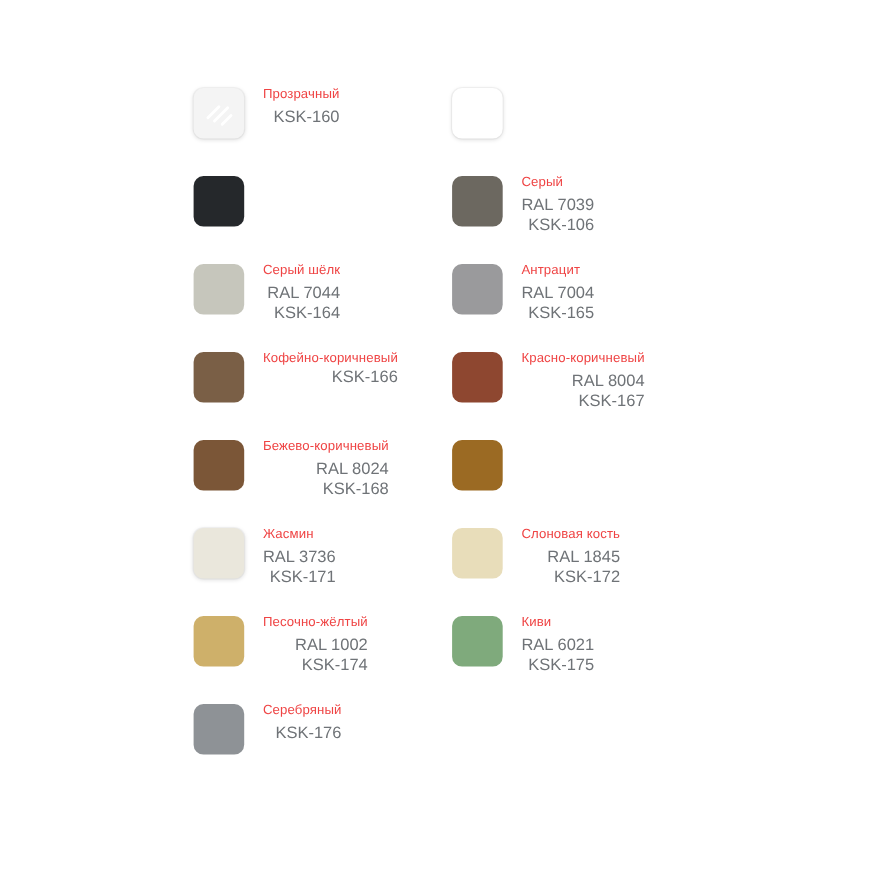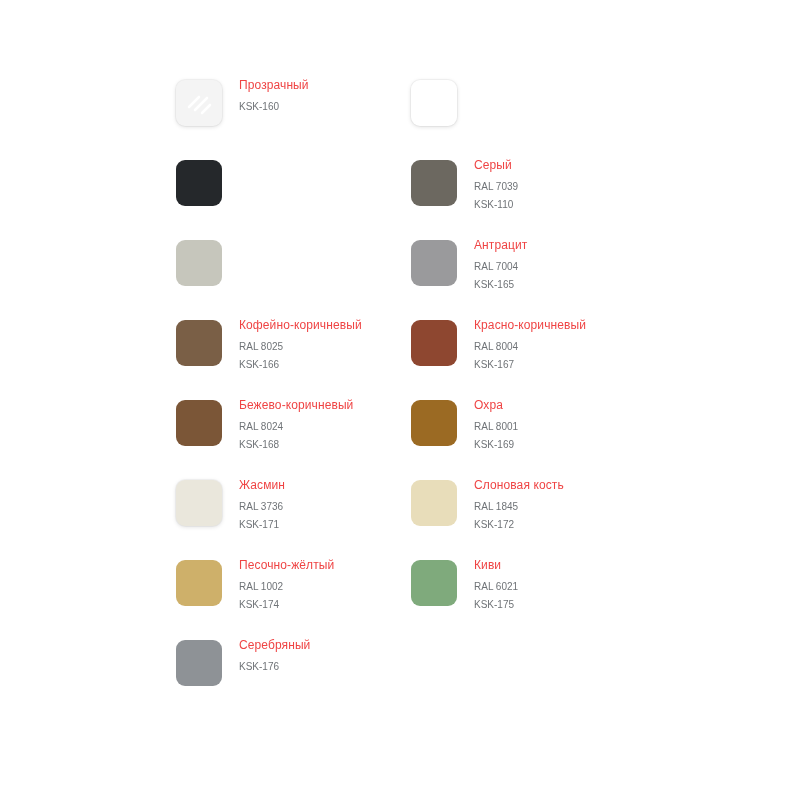--- a/index.html
+++ b/index.html
@@ -65,24 +65,25 @@
   .swatch-name {
     font-size: 12px;
     font-weight: normal;
     color: #ef4444;
     line-height: 17px;
     letter-spacing: 0.1px;
     white-space: nowrap;
   }
 
   .swatch-code {
-    font-size: 10px;
+    font-size: 15px;
     color: #6f7377;
     line-height: 18px;
     white-space: nowrap;
+    text-align: right;
   }
 
   .swatch-code.first-code { margin-top: 4px; }
 </style>
 </head>
 <body>
 
 <div id="palette-grid">
     <div class="swatch-item">
       <div class="swatch-chip transparent-chip has-shadow">
@@ -103,39 +104,43 @@
       <div class="swatch-chip has-shadow" style="background: rgb(255, 255, 255);"></div>
     </div>
     <div class="swatch-item">
       <div class="swatch-chip" style="background: rgb(37, 40, 43);"></div>
     </div>
     <div class="swatch-item">
       <div class="swatch-chip" style="background: rgb(108, 104, 96);"></div>
       <div class="swatch-text">
         <div class="swatch-name">Серый</div>
         <div class="swatch-code first-code">RAL 7039</div>
-        <div class="swatch-code">KSK-110</div>
+        <div class="swatch-code">KSK-106</div>
       </div>
     </div>
     <div class="swatch-item">
       <div class="swatch-chip" style="background: rgb(198, 198, 188);"></div>
+      <div class="swatch-text">
+        <div class="swatch-name">Серый шёлк</div>
+        <div class="swatch-code first-code">RAL 7044</div>
+        <div class="swatch-code">KSK-164</div>
+      </div>
     </div>
     <div class="swatch-item">
       <div class="swatch-chip" style="background: rgb(154, 154, 156);"></div>
       <div class="swatch-text">
         <div class="swatch-name">Антрацит</div>
         <div class="swatch-code first-code">RAL 7004</div>
         <div class="swatch-code">KSK-165</div>
       </div>
     </div>
     <div class="swatch-item">
       <div class="swatch-chip" style="background: rgb(122, 95, 70);"></div>
       <div class="swatch-text">
         <div class="swatch-name">Кофейно-коричневый</div>
-        <div class="swatch-code first-code">RAL 8025</div>
         <div class="swatch-code">KSK-166</div>
       </div>
     </div>
     <div class="swatch-item">
       <div class="swatch-chip" style="background: rgb(142, 71, 48);"></div>
       <div class="swatch-text">
         <div class="swatch-name">Красно-коричневый</div>
         <div class="swatch-code first-code">RAL 8004</div>
         <div class="swatch-code">KSK-167</div>
       </div>
@@ -143,25 +148,20 @@
     <div class="swatch-item">
       <div class="swatch-chip" style="background: rgb(123, 86, 55);"></div>
       <div class="swatch-text">
         <div class="swatch-name">Бежево-коричневый</div>
         <div class="swatch-code first-code">RAL 8024</div>
         <div class="swatch-code">KSK-168</div>
       </div>
     </div>
     <div class="swatch-item">
       <div class="swatch-chip" style="background: rgb(155, 106, 35);"></div>
-      <div class="swatch-text">
-        <div class="swatch-name">Охра</div>
-        <div class="swatch-code first-code">RAL 8001</div>
-        <div class="swatch-code">KSK-169</div>
-      </div>
     </div>
     <div class="swatch-item">
       <div class="swatch-chip has-shadow" style="background: rgb(234, 231, 220);"></div>
       <div class="swatch-text">
         <div class="swatch-name">Жасмин</div>
         <div class="swatch-code first-code">RAL 3736</div>
         <div class="swatch-code">KSK-171</div>
       </div>
     </div>
     <div class="swatch-item">

